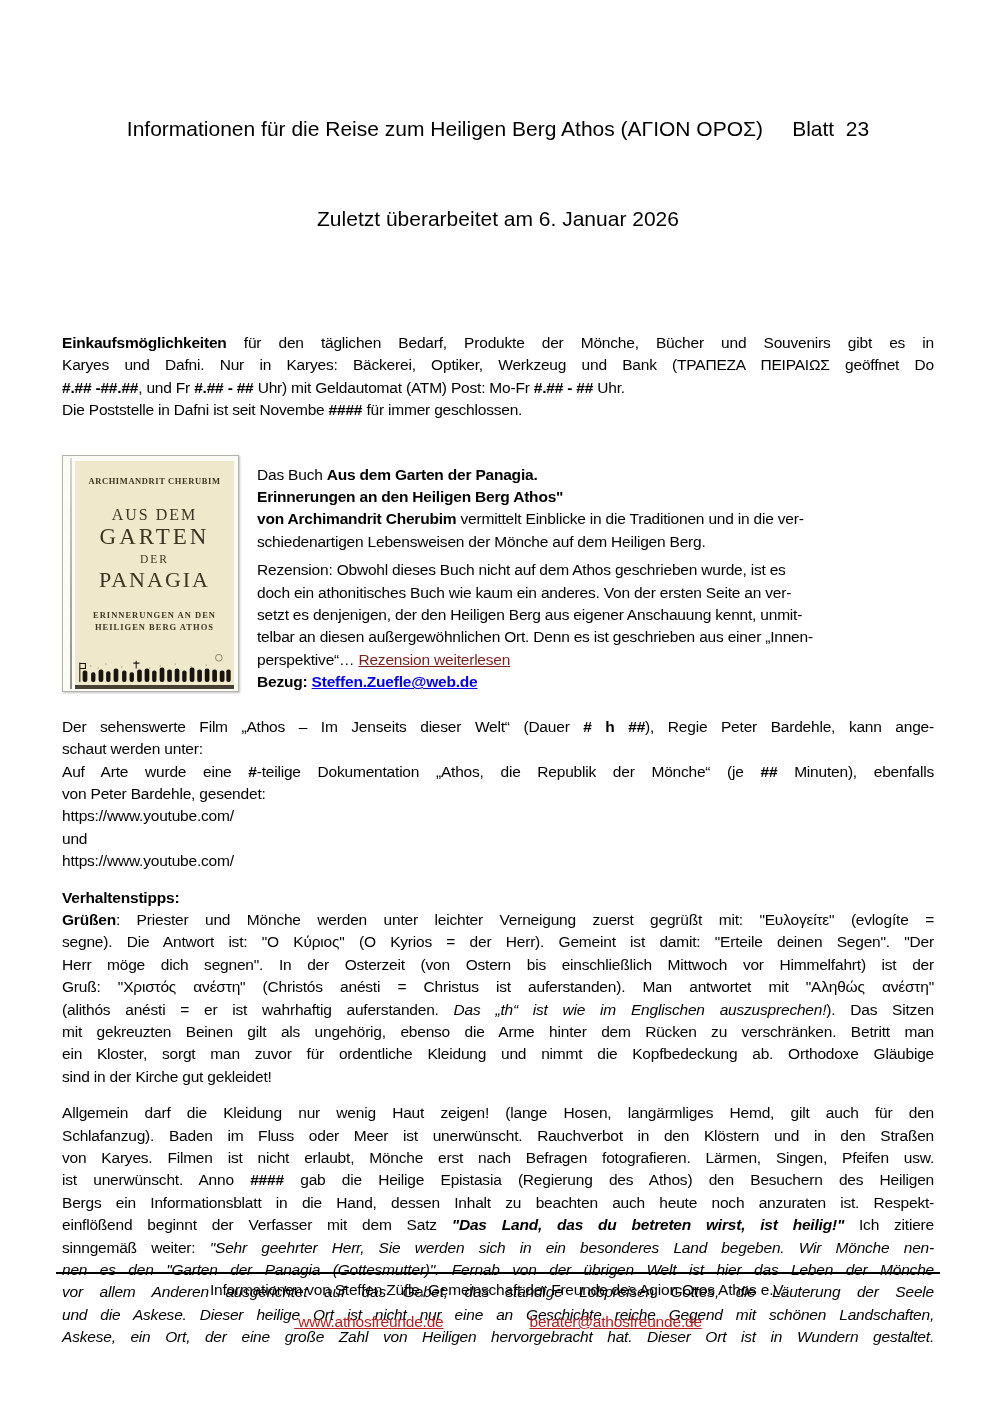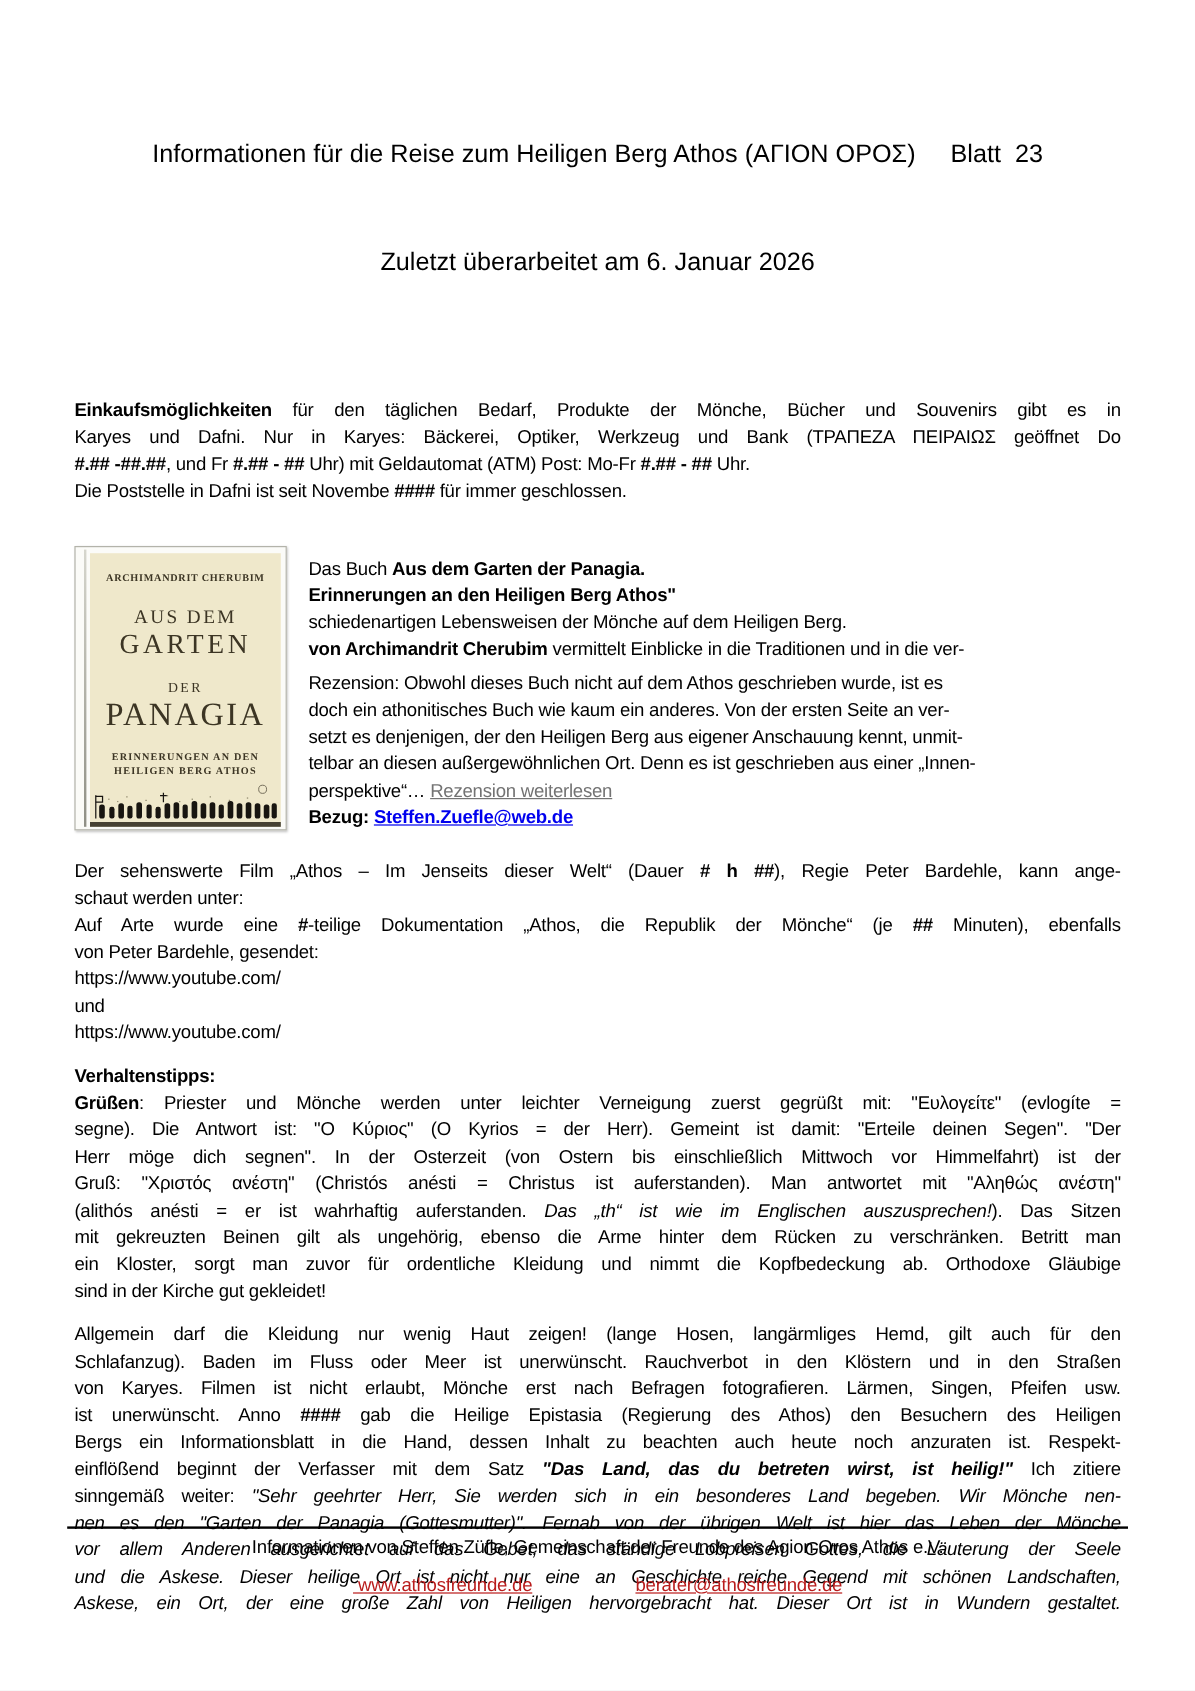--- a/index.html
+++ b/index.html
@@ -8,37 +8,37 @@
   .content{padding:0 62px;}
 
   .title{margin-top:54px;text-align:center;font-size:21px;line-height:30px;white-space:pre;}
 
   .body-text{font-size:15.5px;line-height:22.4px;letter-spacing:-0.2px;}
   .ln{min-height:22.4px;}
   .ln.j{text-align:justify;text-align-last:justify;}
   .b{font-weight:bold;}
   .i{font-style:italic;}
   .bi{font-weight:bold;font-style:italic;}
-  .a{color:#737373;text-decoration:underline;cursor:pointer;}
+  .a{color:#7f1d1d;text-decoration:underline;cursor:pointer;}
   .ba{color:#0000ee;text-decoration:underline;font-weight:bold;cursor:pointer;}
 
   .p1{margin-top:38px;}
   .book-section{margin-top:33px;display:flex;}
   .cover{flex:0 0 177px;width:177px;height:237px;background:#fbfbf8;border:1px solid #b3b3aa;
          position:relative;box-sizing:border-box;box-shadow:1px 1px 2px rgba(0,0,0,.25);}
   .spine-line{position:absolute;left:7px;top:2px;bottom:2px;width:2px;
               background:linear-gradient(#d6d6cd,#8f8f85);}
   .cover-inner{position:absolute;left:12px;top:5px;right:4px;bottom:2px;background:#efe8cb;
                border-bottom:4px solid #464132;text-align:center;color:#3c3524;
                font-family:"Liberation Serif",serif;}
   .cv-author{margin-top:15px;font-size:8.5px;font-weight:bold;letter-spacing:.6px;}
   .cv-t1{margin-top:20px;font-size:16px;letter-spacing:2px;line-height:18px;}
   .cv-t2{font-size:23px;letter-spacing:3px;line-height:26px;}
-  .cv-t3{margin-top:18px;font-size:11.5px;letter-spacing:2px;line-height:13px;}
-  .cv-t4{margin-top:1px;font-size:27px;letter-spacing:2px;line-height:26px;}
+  .cv-t3{margin-top:3px;font-size:11.5px;letter-spacing:2px;line-height:13px;}
+  .cv-t4{margin-top:1px;font-size:22px;letter-spacing:2px;line-height:26px;}
   .cv-s{font-size:8.5px;font-weight:bold;letter-spacing:1px;line-height:12px;}
   .cv-s.first{margin-top:16px;}
   .procession{position:absolute;left:2px;right:2px;bottom:1px;width:calc(100% - 4px);height:35px;}
 
   .book-text{flex:1;padding-left:18px;padding-top:9px;}
   .book-review{margin-top:6px;}
 
   .film{margin-top:22px;}
   .vh{margin-top:14px;font-weight:bold;}
   .allgemein{margin-top:14px;}
@@ -120,22 +120,22 @@
               <rect x="152" y="22" width="5" height="12" rx="2.2"></rect>
               <rect x="159" y="21" width="4.6" height="13" rx="2"></rect>
             </g>
           </svg>
         </div>
       </div>
       <div class="book-text body-text">
         <div>
             <div class="ln"><span>Das Buch </span><span class="b">Aus dem Garten der Panagia.</span></div>
             <div class="ln"><span class="b">Erinnerungen an den Heiligen Berg Athos"</span></div>
+            <div class="ln"><span class="b">von Archimandrit Cherubim</span><span> vermittelt Einblicke in die Traditionen und in die ver-</span></div>
             <div class="ln"><span>schiedenartigen Lebensweisen der Mönche auf dem Heiligen Berg.</span></div>
-            <div class="ln"><span class="b">von Archimandrit Cherubim</span><span> vermittelt Einblicke in die Traditionen und in die ver-</span></div>
           </div>
         <div class="book-review">
             <div class="ln"><span>Rezension: Obwohl dieses Buch nicht auf dem Athos geschrieben wurde, ist es</span></div>
             <div class="ln"><span>doch ein athonitisches Buch wie kaum ein anderes. Von der ersten Seite an ver-</span></div>
             <div class="ln"><span>setzt es denjenigen, der den Heiligen Berg aus eigener Anschauung kennt, unmit-</span></div>
             <div class="ln"><span>telbar an diesen außergewöhnlichen Ort. Denn es ist geschrieben aus einer „Innen-</span></div>
             <div class="ln"><span>perspektive“… </span><span class="a">Rezension weiterlesen</span></div>
             <div class="ln"><span class="b">Bezug: </span><span class="ba">Steffen.Zuefle@web.de</span></div>
           </div>
       </div>

